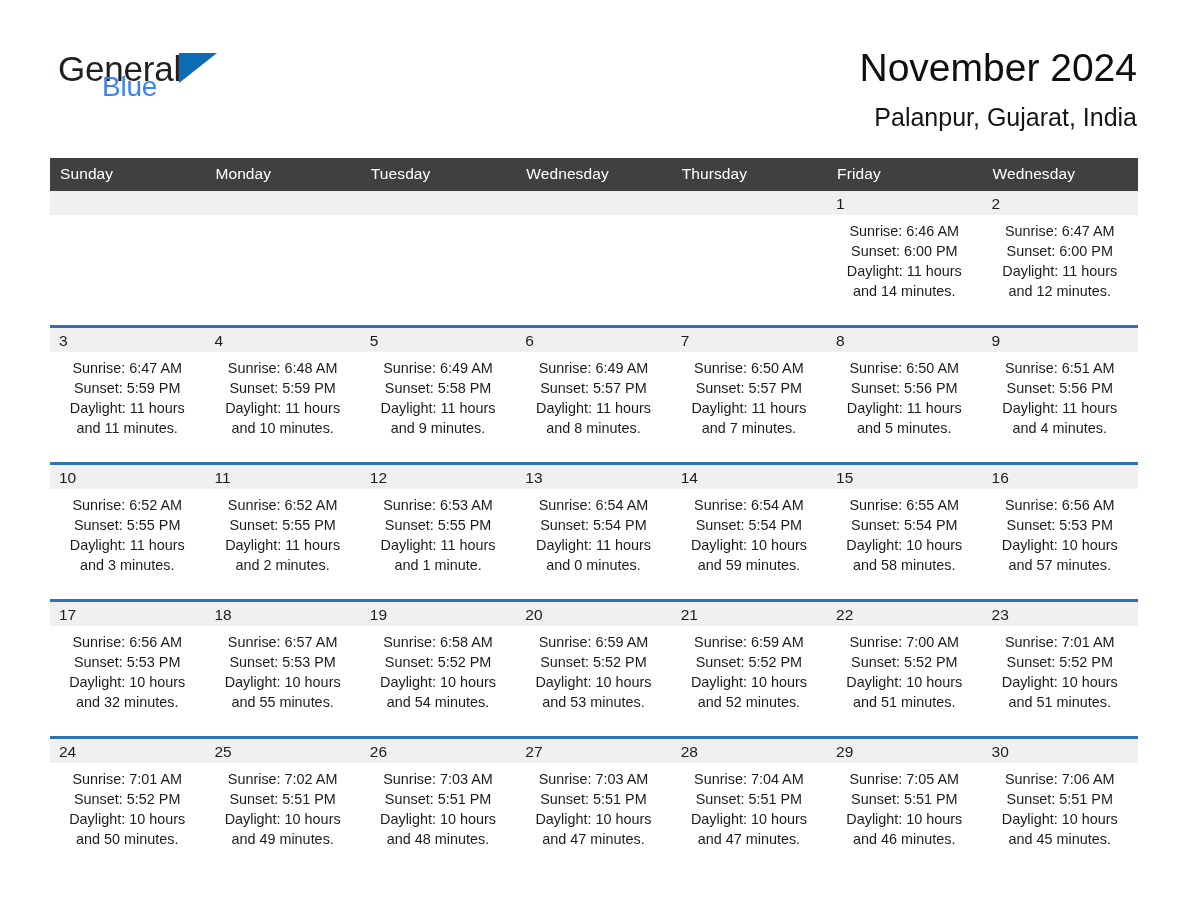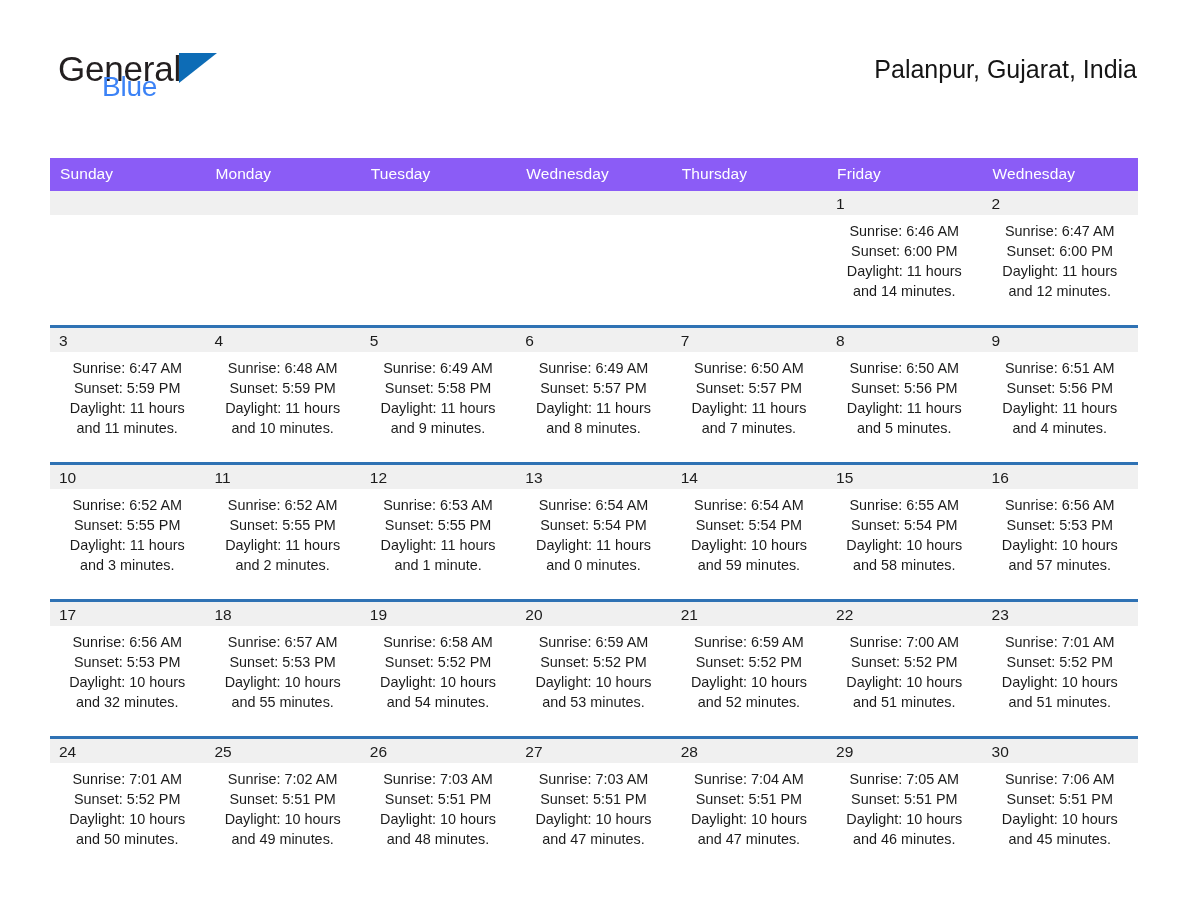--- a/index.html
+++ b/index.html
@@ -90,21 +90,21 @@
     position: absolute;
     left: 50px;
     top: 158px;
     width: 1088px;
     border-collapse: collapse;
     table-layout: fixed;
   }
   .calendar col { width: 155.43px; }
 
   thead th {
-    background: #8b5cf6;
+    background: #404040;
     color: #ffffff;
     font-size: 15.5px;
     font-weight: normal;
     text-align: left;
     padding: 7px 0 8px 10px;
     height: 17px;
     vertical-align: middle;
     letter-spacing: 0.1px;
   }
 
@@ -154,20 +154,21 @@
 
 <div class="page">
 
   <div class="header">
     <div class="logo">
       <span class="logo-general">General</span><span class="logo-tri"></span>
       <span class="logo-blue">Blue</span>
     </div>
 
     <div class="title-block">
+      <h1 class="cal-title">November 2024</h1>
       <h2 class="cal-subtitle">Palanpur, Gujarat, India</h2>
     </div>
   </div>
 
   <table class="calendar">
     <colgroup>
       <col>
         <col>
         <col>
         <col>

